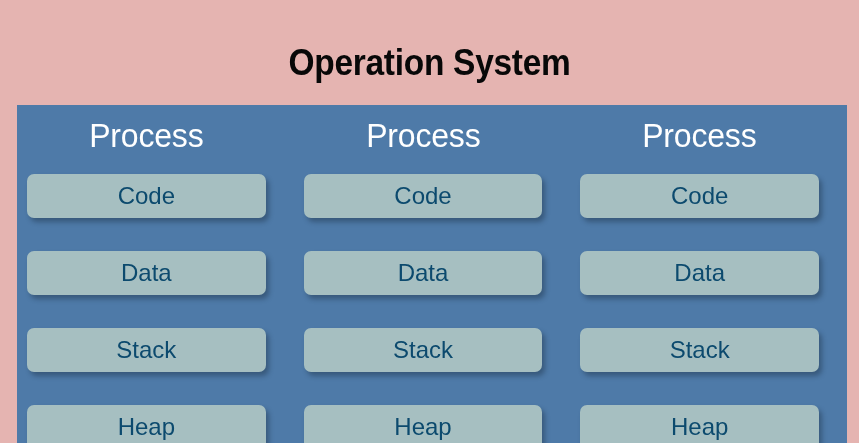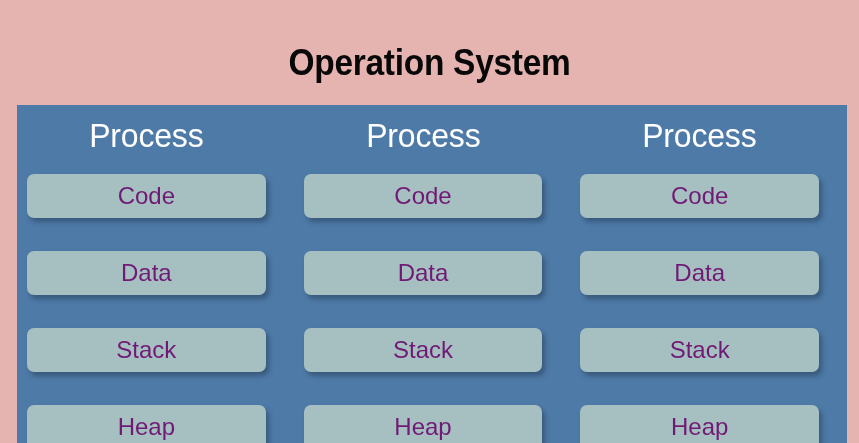--- a/index.html
+++ b/index.html
@@ -76,21 +76,21 @@
     flex: 1 1 auto;
   }
   .segment-box {
     height: 44px;
     background: #a6bfc1;
     border-radius: 7px;
     box-shadow: 3px 4px 5px rgba(22, 40, 58, 0.40);
     display: flex;
     align-items: center;
     justify-content: center;
-    color: #701a75;
+    color: #0c4a6e;
     font-size: 24px;
     line-height: 44px;
     white-space: nowrap;
     box-sizing: border-box;
   }
 </style>
 </head>
 <body>
 
 <div id="diagram">

